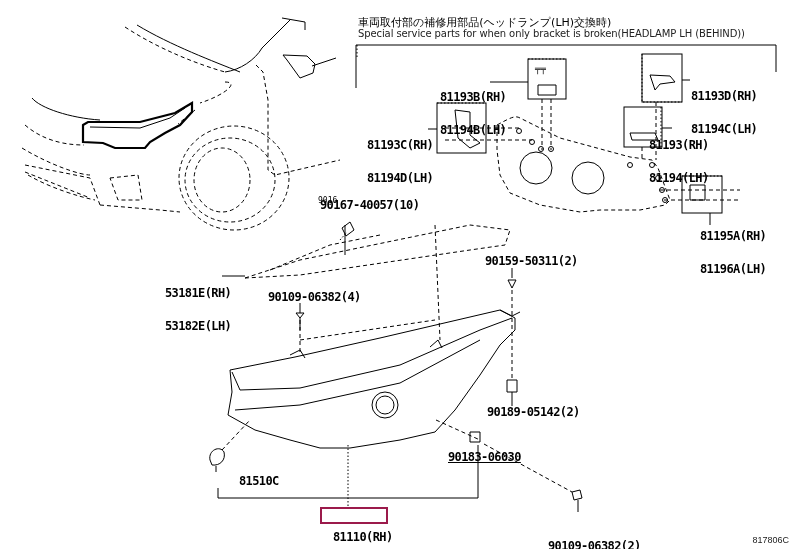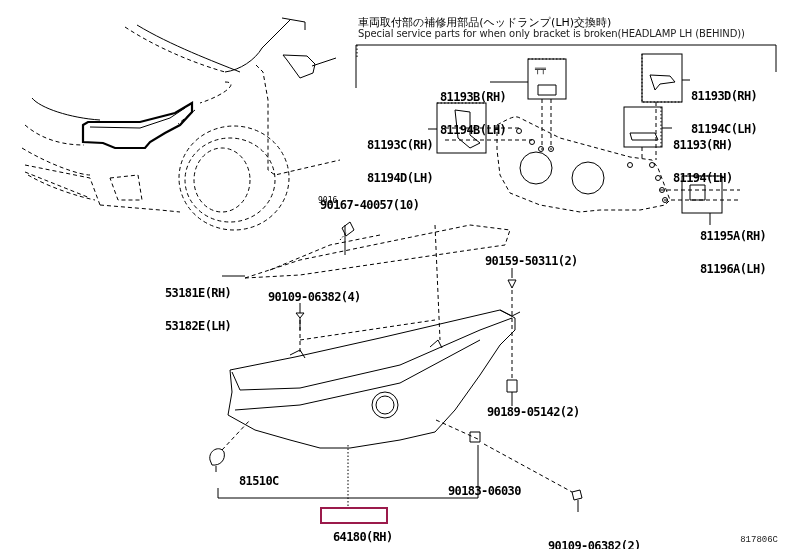--- a/index.html
+++ b/index.html
@@ -4,21 +4,21 @@
 <style>
   html, body { margin: 0; padding: 0; background: #ffffff; }
   body { width: 796px; height: 549px; position: relative; overflow: hidden; font-family: "DejaVu Sans Mono", monospace; color: #000; }
   #diagram { position: absolute; left: 0; top: 0; width: 796px; height: 549px; }
   .lbl { position: absolute; font-family: "DejaVu Sans Mono", monospace; font-size: 12px; line-height: 11px; letter-spacing: -0.6px; white-space: pre; color: #000; font-weight: bold; }
   .lbl.two span { display: block; }
   .hdr-jp { position: absolute; left: 358px; top: 15px; font-family: "DejaVu Sans", sans-serif; font-size: 11px; color: #000; white-space: nowrap; }
   .hdr-en { position: absolute; left: 358px; top: 28px; font-family: "DejaVu Sans", sans-serif; font-size: 10px; color: #222; white-space: nowrap; letter-spacing: -0.1px; }
   .highlight { position: absolute; left: 320px; top: 507px; width: 68px; height: 17px; border: 2px solid #9b1a4b; box-sizing: border-box; }
   .fig-id { position: absolute; left: 318px; top: 196px; font-size: 8px; font-family: "DejaVu Sans Mono", monospace; }
-  .illus-no { position: absolute; right: 18px; bottom: 4px; font-size: 9px; font-family: Liberation Mono, monospace; color: #222; }
+  .illus-no { position: absolute; right: 7px; bottom: 4px; font-size: 9px; font-family: Liberation Sans, sans-serif; color: #222; }
   svg .thin { stroke: #000; stroke-width: 1; fill: none; }
   svg .thick { stroke: #000; stroke-width: 2.2; fill: none; }
   svg .dash { stroke: #000; stroke-width: 1; fill: none; stroke-dasharray: 4 3; }
   svg .dot { stroke: #000; stroke-width: 1; fill: none; stroke-dasharray: 1.5 2; }
 </style>
 </head>
 <body>
 
 <svg id="diagram" viewBox="0 0 796 549" xmlns="http://www.w3.org/2000/svg">
 
@@ -153,40 +153,40 @@
   <span>81194B(LH)</span>
 </div>
 <div class="lbl two" style="left:691px; top:69px;">
   <span>81193D(RH)</span>
   <span>81194C(LH)</span>
 </div>
 <div class="lbl two" style="left:367px; top:118px;">
   <span>81193C(RH)</span>
   <span>81194D(LH)</span>
 </div>
-<div class="lbl two" style="left:673px; top:118px;">
+<div class="lbl two" style="left:649px; top:118px;">
   <span>81193(RH)</span>
   <span>81194(LH)</span>
 </div>
 <div class="lbl two" style="left:700px; top:209px;">
   <span>81195A(RH)</span>
   <span>81196A(LH)</span>
 </div>
 
 <div class="lbl" style="left:320px; top:200px;">90167-40057(10)</div>
 <div class="lbl two" style="left:165px; top:266px;">
   <span>53181E(RH)</span>
   <span>53182E(LH)</span>
 </div>
 <div class="lbl" style="left:485px; top:256px;">90159-50311(2)</div>
 <div class="lbl" style="left:268px; top:292px;text-align:right;">90109-06382(4)</div>
 <div class="lbl" style="left:487px; top:407px;">90189-05142(2)</div>
-<div class="lbl" style="left:448px; top:486px;">90183-06030</div>
+<div class="lbl" style="left:448px; top:452px;text-decoration:underline;">90183-06030</div>
 <div class="lbl" style="left:548px; top:515px;margin-top:26px;">90109-06382(2)</div>
 <div class="lbl" style="left:203px; top:476px;margin-left:36px;">81510C</div>
 
 <div class="highlight" style="border-color: rgb(155, 26, 75);"></div>
 <div class="lbl two" style="left:333px; top:510px;">
-  <span>64180(RH)</span>
+  <span>81110(RH)</span>
   
 </div>
 
 <div class="illus-no">817806C</div>
 
 </body></html>

